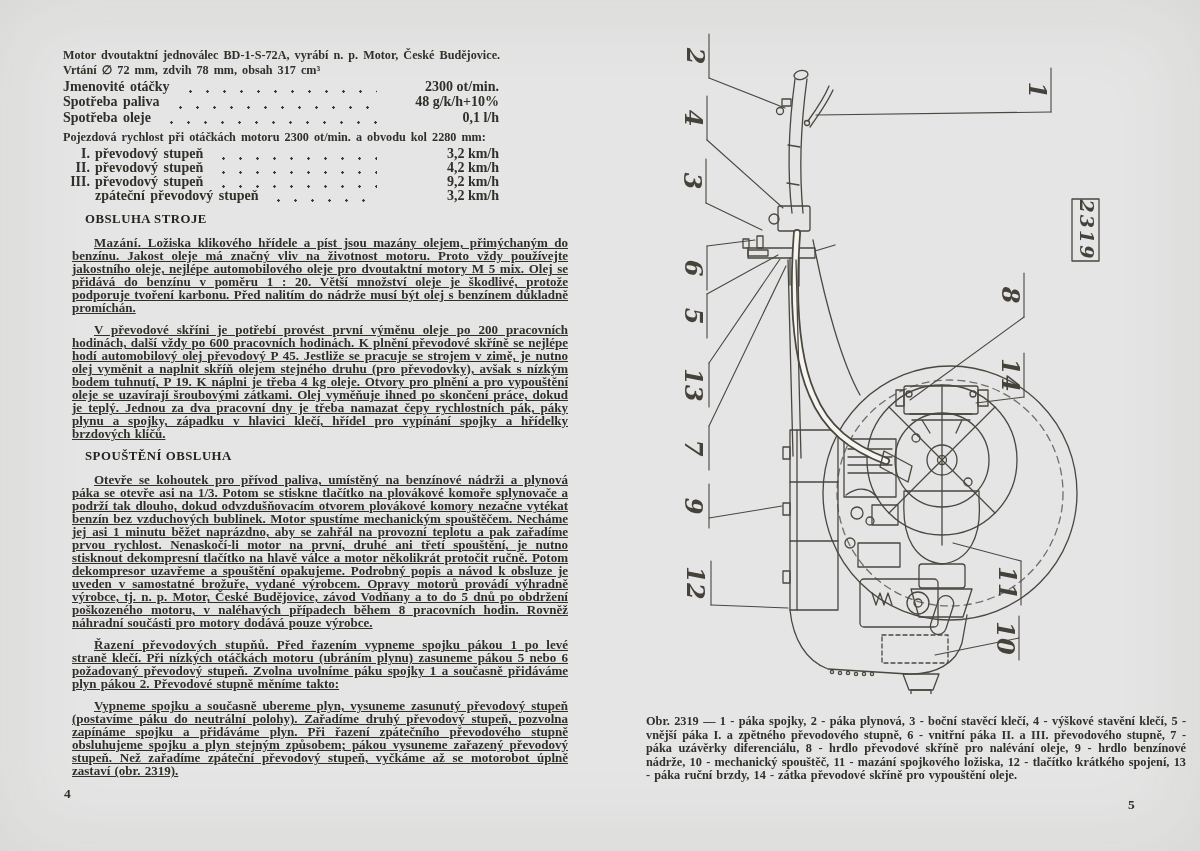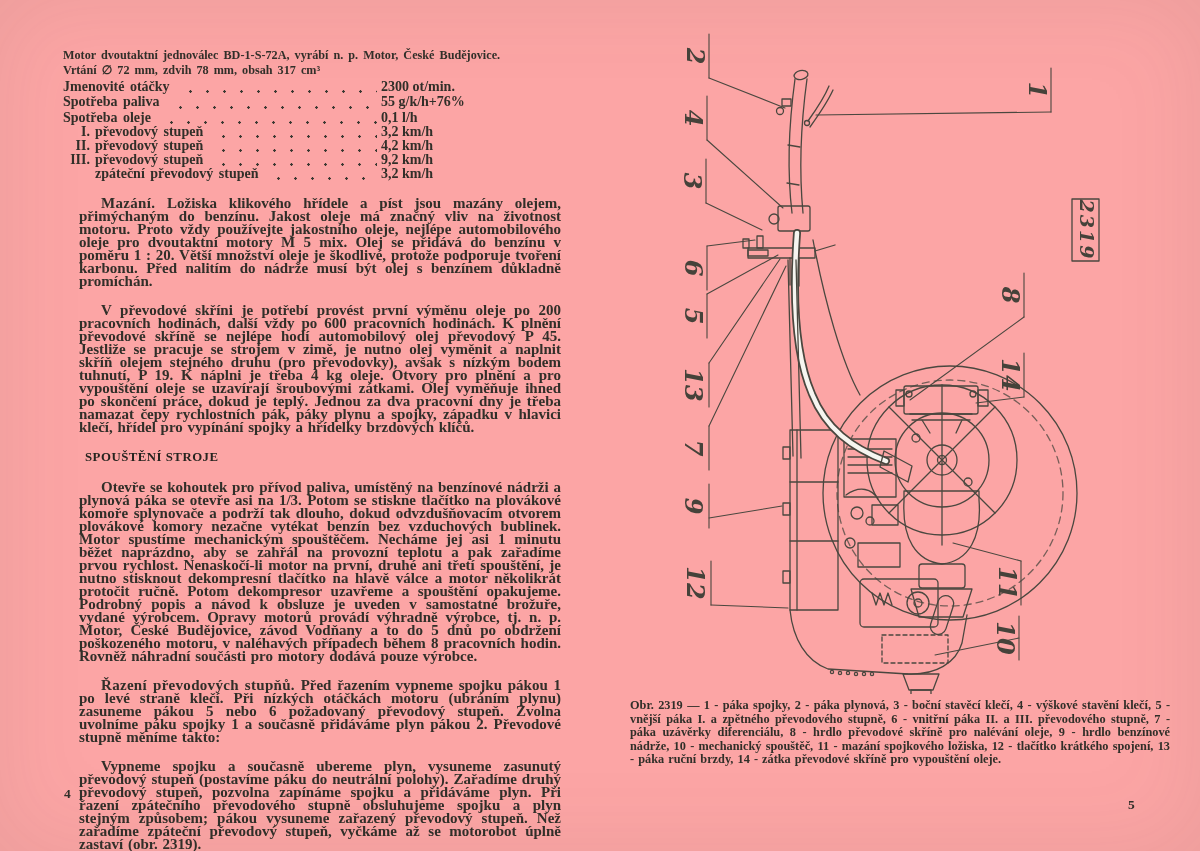--- a/index.html
+++ b/index.html
@@ -1,48 +1,48 @@
 <!DOCTYPE html>
 <html><head>
 <meta charset="utf-8">
 <style>
   html,body{margin:0;padding:0;}
   .scan{
     position:relative; width:1200px; height:851px;
-    background:#fca5a5;
+    background:#e5e5e5;
     box-shadow: inset 0 0 90px rgba(90,85,70,.10);
     font-family:"Liberation Serif", serif;
     color:#312f29;
     overflow:hidden;
   }
   
   .left-col{position:absolute; left:63px; top:48px; width:514px;}
   .intro-line{margin:0; font-size:12.2px; line-height:15.4px; font-weight:700; word-spacing:2px;}
   .spec-row{display:flex; align-items:baseline; width:436px; font-size:14px; line-height:15.4px; font-weight:700;}
   .spec-row .lbl{white-space:nowrap; word-spacing:2px;}
   .dots{
     flex:1; height:1em; margin:0 4px 0 10px; align-self:flex-end;
     background-image:radial-gradient(circle,#3b3831 1.2px,transparent 1.45px);
     background-size:17px 5px; background-repeat:repeat-x; background-position:2px bottom;
   }
-  .val{width:118px; text-align:left; white-space:nowrap;}
+  .val{width:118px; text-align:right; white-space:nowrap;}
   .speed-title{margin:5px 0 2px 0;}
   .speed-row{line-height:13.8px;}
   .speed-row .num{width:27px; text-align:right; padding-right:5px; flex:none;}
   .speed-block{margin-bottom:6px;}
   .section-heading{margin:9px 0 4px 22px; font-size:12.8px; letter-spacing:.5px; font-weight:700; color:#26241f;}
-  .para{margin:16px; font-size:15px; line-height:13px; font-weight:700; text-align:justify; text-indent:22px; word-spacing:1px;}
+  .para{margin:9px; font-size:13px; line-height:13px; font-weight:700; text-align:justify; text-indent:22px; word-spacing:1px;text-decoration:underline;}
   .para b{font-weight:700; letter-spacing:.3px;}
   .page-num{position:absolute; font-size:13.5px; font-weight:700;}
   .page-num.left{left:64px; top:786px;}
   .page-num.right{left:1128px; top:797px;}
   
   .figure-wrap{position:absolute; left:620px; top:22px; width:560px; height:672px;}
   .figure-wrap svg{width:100%; height:100%;}
-  .caption{position:absolute; left:630px; top:699px; width:540px; margin:0;
+  .caption{position:absolute; left:630px; top:699px; width:540px; margin:16px;
     font-size:12.3px; line-height:13.5px; font-weight:700; text-align:justify; word-spacing:1px;}
   .callout-num{font-family:"DejaVu Serif", serif; font-style:italic; font-weight:600;
     font-size:24px; fill:#45423a;}
   .stamp-num{font-family:"DejaVu Serif", serif; font-style:italic; font-weight:600;
     font-size:19px; fill:#45423a; letter-spacing:2px;}
 </style>
 </head>
 <body>
 
 <div class="scan">
@@ -53,28 +53,29 @@
     <p class="intro-line">Vrtání ∅ 72 mm, zdvih 78 mm, obsah 317 cm³</p>
 
     <div class="spec-row">
       <span class="lbl">Jmenovité otáčky</span>
       <span class="dots"></span>
       <span class="val">2300 ot/min.</span>
     </div>
     <div class="spec-row">
       <span class="lbl">Spotřeba paliva</span>
       <span class="dots"></span>
-      <span class="val">55 g/k/h+76%</span>
+      <span class="val">48 g/k/h+10%</span>
     </div>
     <div class="spec-row">
       <span class="lbl">Spotřeba oleje</span>
       <span class="dots"></span>
       <span class="val">0,1 l/h</span>
     </div>
 
+    <p class="intro-line speed-title">Pojezdová rychlost při otáčkách motoru 2300 ot/min. a obvodu kol 2280 mm:</p>
 
     <div class="speed-block">
       <div class="spec-row speed-row">
         <span class="num">I.</span>
         <span class="lbl">převodový stupeň</span>
         <span class="dots"></span>
         <span class="val">3,2 km/h</span>
       </div>
       <div class="spec-row speed-row">
         <span class="num">II.</span>
@@ -89,24 +90,25 @@
         <span class="val">9,2 km/h</span>
       </div>
       <div class="spec-row speed-row">
         <span class="num"></span>
         <span class="lbl">zpáteční převodový stupeň</span>
         <span class="dots"></span>
         <span class="val">3,2 km/h</span>
       </div>
     </div>
 
+    <h3 class="section-heading">OBSLUHA STROJE</h3>
     <p class="para"><b>Mazání.</b><span> Ložiska klikového hřídele a píst jsou mazány olejem, přimýchaným do benzínu. Jakost oleje má značný vliv na životnost motoru. Proto vždy používejte jakostního oleje, nejlépe automobilového oleje pro dvoutaktní motory M 5 mix. Olej se přidává do benzínu v poměru 1 : 20. Větší množství oleje je škodlivé, protože podporuje tvoření karbonu. Před nalitím do nádrže musí být olej s benzínem důkladně promíchán.</span></p>
     <p class="para"><b></b><span>V převodové skříni je potřebí provést první výměnu oleje po 200 pracovních hodinách, další vždy po 600 pracovních hodinách. K plnění převodové skříně se nejlépe hodí automobilový olej převodový P 45. Jestliže se pracuje se strojem v zimě, je nutno olej vyměnit a naplnit skříň olejem stejného druhu (pro převodovky), avšak s nízkým bodem tuhnutí, P 19. K náplni je třeba 4 kg oleje. Otvory pro plnění a pro vypouštění oleje se uzavírají šroubovými zátkami. Olej vyměňuje ihned po skončení práce, dokud je teplý. Jednou za dva pracovní dny je třeba namazat čepy rychlostních pák, páky plynu a spojky, západku v hlavici klečí, hřídel pro vypínání spojky a hřídelky brzdových klíčů.</span></p>
 
-    <h3 class="section-heading">SPOUŠTĚNÍ STROJE</h3>
+    <h3 class="section-heading">SPOUŠTĚNÍ OBSLUHA</h3>
     <p class="para"><b></b><span>Otevře se kohoutek pro přívod paliva, umístěný na benzínové nádrži a plynová páka se otevře asi na 1/3. Potom se stiskne tlačítko na plovákové komoře splynovače a podrží tak dlouho, dokud odvzdušňovacím otvorem plovákové komory nezačne vytékat benzín bez vzduchových bublinek. Motor spustíme mechanickým spouštěčem. Necháme jej asi 1 minutu běžet naprázdno, aby se zahřál na provozní teplotu a pak zařadíme prvou rychlost. Nenaskočí-li motor na první, druhé ani třetí spouštění, je nutno stisknout dekompresní tlačítko na hlavě válce a motor několikrát protočit ručně. Potom dekompresor uzavřeme a spouštění opakujeme. Podrobný popis a návod k obsluze je uveden v samostatné brožuře, vydané výrobcem. Opravy motorů provádí výhradně výrobce, tj. n. p. Motor, České Budějovice, závod Vodňany a to do 5 dnů po obdržení poškozeného motoru, v naléhavých případech během 8 pracovních hodin. Rovněž náhradní součásti pro motory dodává pouze výrobce.</span></p>
     <p class="para"><b>Řazení převodových stupňů.</b><span> Před řazením vypneme spojku pákou 1 po levé straně klečí. Při nízkých otáčkách motoru (ubráním plynu) zasuneme pákou 5 nebo 6 požadovaný převodový stupeň. Zvolna uvolníme páku spojky 1 a současně přidáváme plyn pákou 2. Převodové stupně měníme takto:</span></p>
     <p class="para"><b></b><span>Vypneme spojku a současně ubereme plyn, vysuneme zasunutý převodový stupeň (postavíme páku do neutrální polohy). Zařadíme druhý převodový stupeň, pozvolna zapínáme spojku a přidáváme plyn. Při řazení zpátečního převodového stupně obsluhujeme spojku a plyn stejným způsobem; pákou vysuneme zařazený převodový stupeň. Než zařadíme zpáteční převodový stupeň, vyčkáme až se motorobot úplně zastaví (obr. 2319).</span></p>
   </div>
 
   <div class="page-num left">4</div>
   <div class="page-num right">5</div>
 
   <div class="figure-wrap">
     <svg viewBox="0 0 560 670" fill="none" stroke="#4a473f" stroke-width="1.3" stroke-linecap="round" stroke-linejoin="round">

